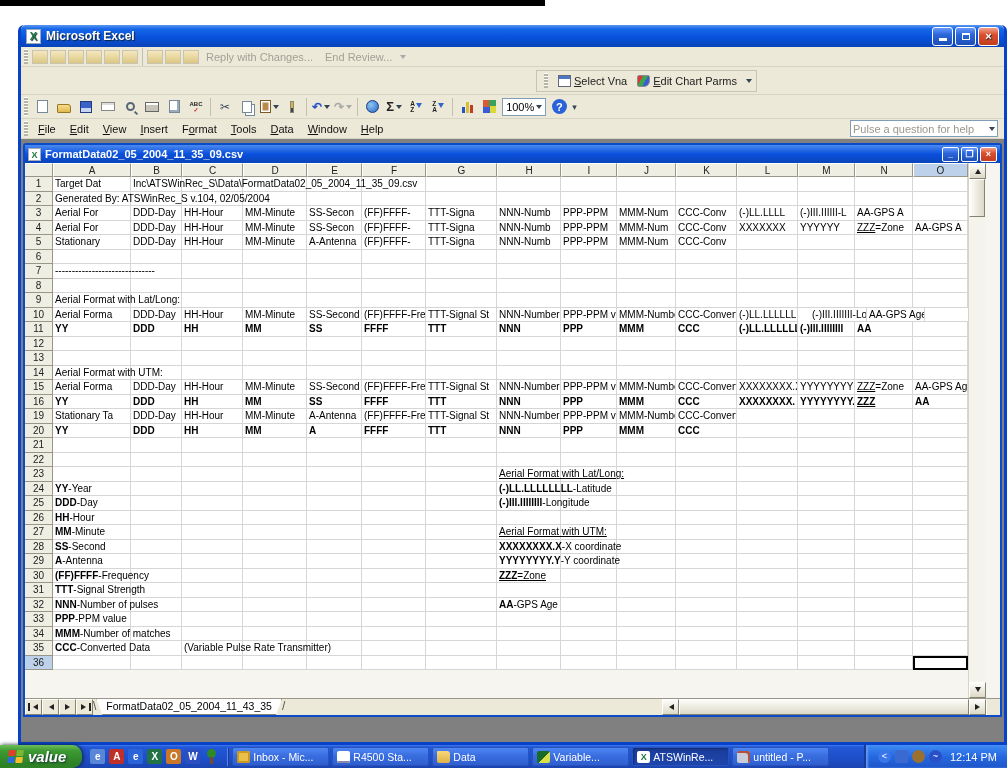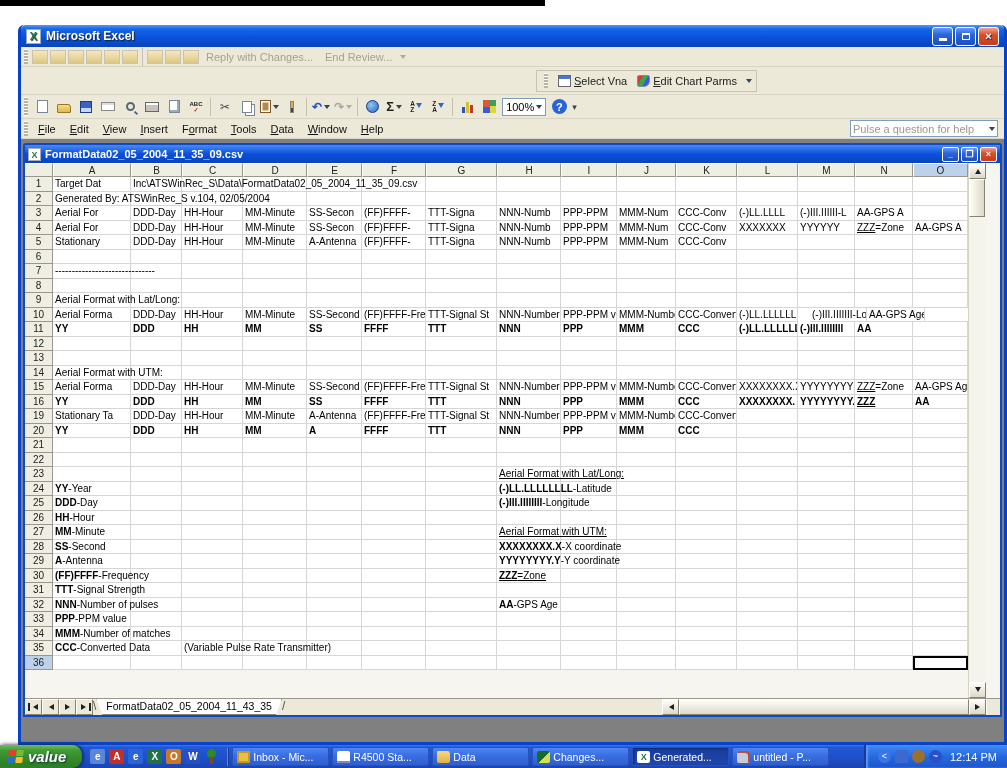--- a/index.html
+++ b/index.html
@@ -1299,25 +1299,25 @@
         <span class="taskbtn">
           <span class="ti icon-document"></span>
           <span>R4500 Sta...</span>
         </span>
         <span class="taskbtn">
           <span class="ti icon-folder"></span>
           <span>Data</span>
         </span>
         <span class="taskbtn">
           <span class="ti icon-app-green"></span>
-          <span>Changes...</span>
+          <span>Variable...</span>
         </span>
         <span class="taskbtn active">
           <span class="ti icon-excel">X</span>
-          <span>Generated...</span>
+          <span>ATSWinRe...</span>
         </span>
         <span class="taskbtn">
           <span class="ti icon-paint"></span>
           <span>untitled - P...</span>
         </span>
       </div>
     <div class="tray">
       <span style="display:flex;gap:4px">
           <span class="trico" style="background: rgb(58, 118, 232);">&lt;</span>
           <span class="trico sq" style="background: rgb(58, 106, 208);"></span>

